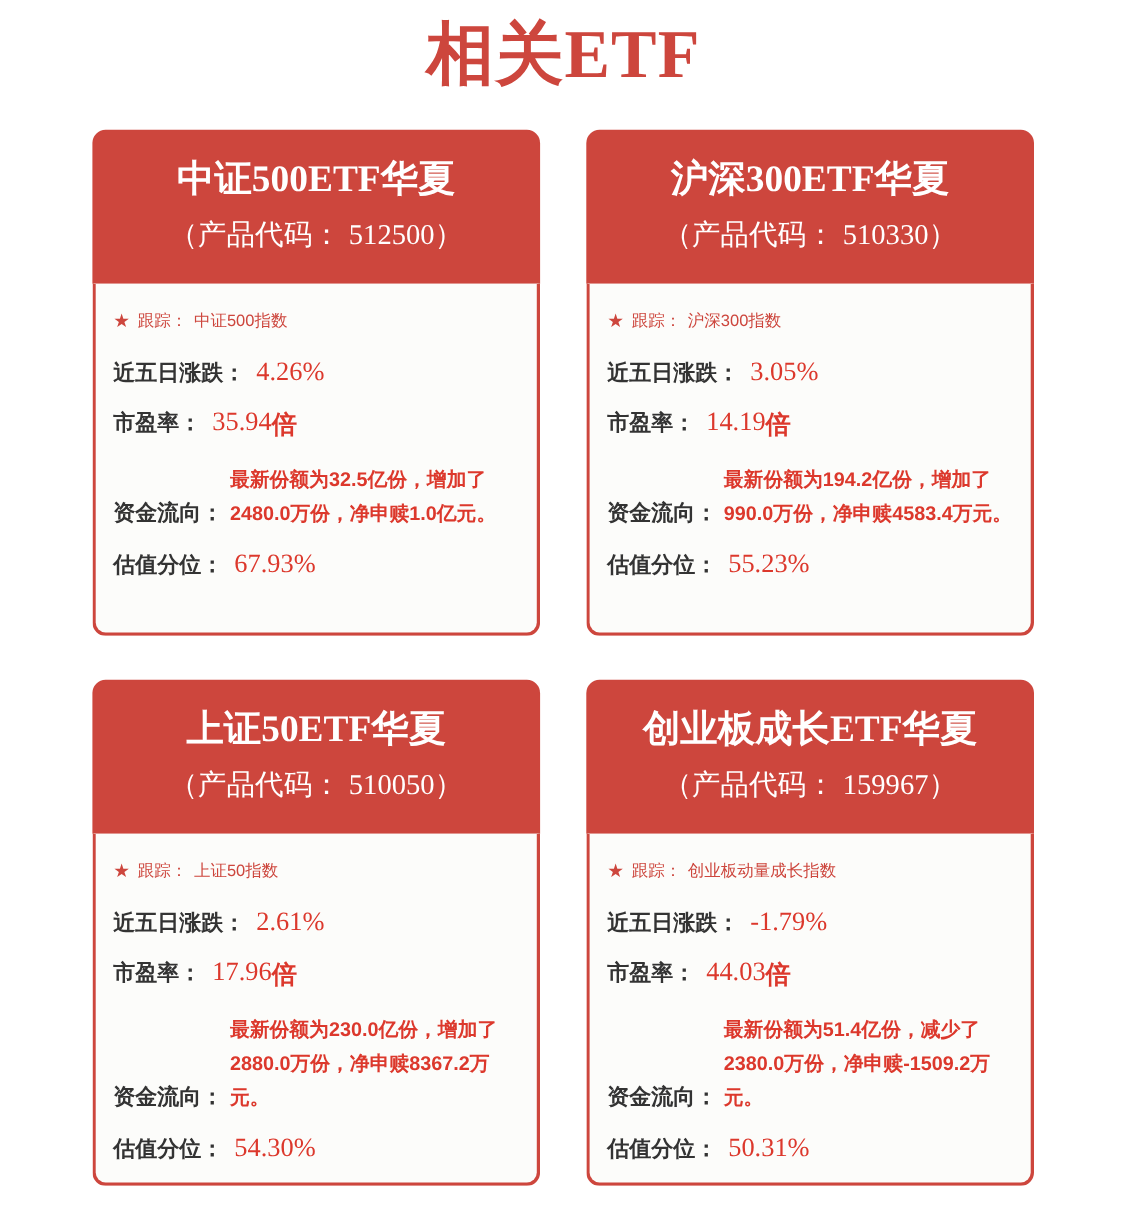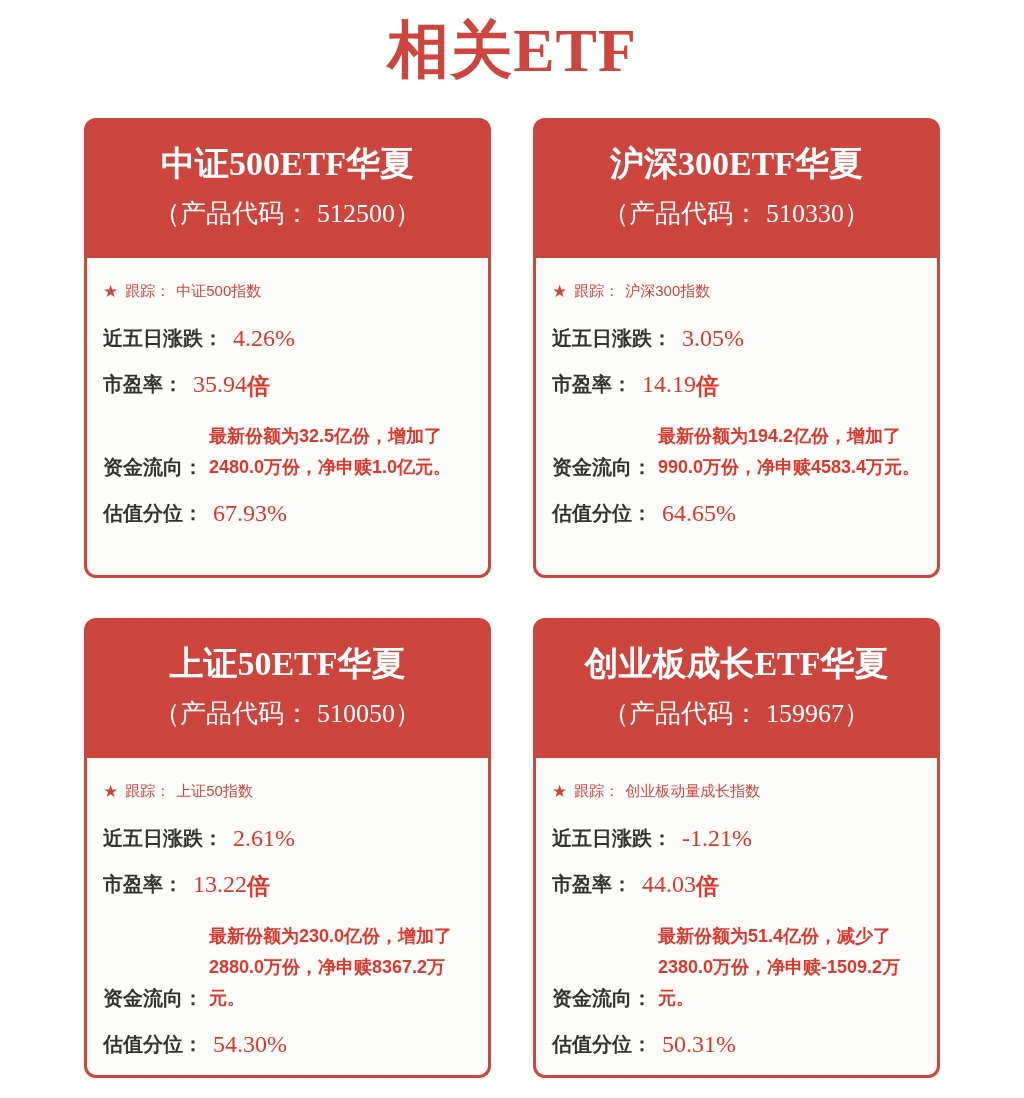--- a/index.html
+++ b/index.html
@@ -170,21 +170,21 @@
         <span>市盈率：</span>
         <span class="stat-value">14.19</span>
         <span class="pe-unit">倍</span>
       </div>
       <div class="flow-row">
         <span class="flow-label">资金流向：</span>
         <span class="flow-value">最新份额为194.2亿份，增加了990.0万份，净申赎4583.4万元。</span>
       </div>
       <div class="stat-row pct-row">
         <span>估值分位：</span>
-        <span class="stat-value">64.65%</span>
+        <span class="stat-value">55.23%</span>
       </div>
     </div>
   </div>
 
   <div class="card">
     <div class="card-header">
       <div class="card-title"><span>上证</span><span class="mid">50ETF</span><span>华夏</span></div>
       <div class="card-sub"><span>（产品代码： </span><span class="code">510050</span><span>）</span></div>
     </div>
     <div class="card-body">
@@ -192,21 +192,21 @@
         <span class="star">★</span>
         <span>跟踪：</span>
         <span class="track-index">上证50指数</span>
       </div>
       <div class="stat-row">
         <span>近五日涨跌：</span>
         <span class="stat-value">2.61%</span>
       </div>
       <div class="stat-row">
         <span>市盈率：</span>
-        <span class="stat-value">13.22</span>
+        <span class="stat-value">17.96</span>
         <span class="pe-unit">倍</span>
       </div>
       <div class="flow-row">
         <span class="flow-label">资金流向：</span>
         <span class="flow-value">最新份额为230.0亿份，增加了2880.0万份，净申赎8367.2万元。</span>
       </div>
       <div class="stat-row pct-row">
         <span>估值分位：</span>
         <span class="stat-value">54.30%</span>
       </div>
@@ -219,21 +219,21 @@
       <div class="card-sub"><span>（产品代码： </span><span class="code">159967</span><span>）</span></div>
     </div>
     <div class="card-body">
       <div class="track-row">
         <span class="star">★</span>
         <span>跟踪：</span>
         <span class="track-index">创业板动量成长指数</span>
       </div>
       <div class="stat-row">
         <span>近五日涨跌：</span>
-        <span class="stat-value">-1.21%</span>
+        <span class="stat-value">-1.79%</span>
       </div>
       <div class="stat-row">
         <span>市盈率：</span>
         <span class="stat-value">44.03</span>
         <span class="pe-unit">倍</span>
       </div>
       <div class="flow-row">
         <span class="flow-label">资金流向：</span>
         <span class="flow-value">最新份额为51.4亿份，减少了2380.0万份，净申赎-1509.2万元。</span>
       </div>

